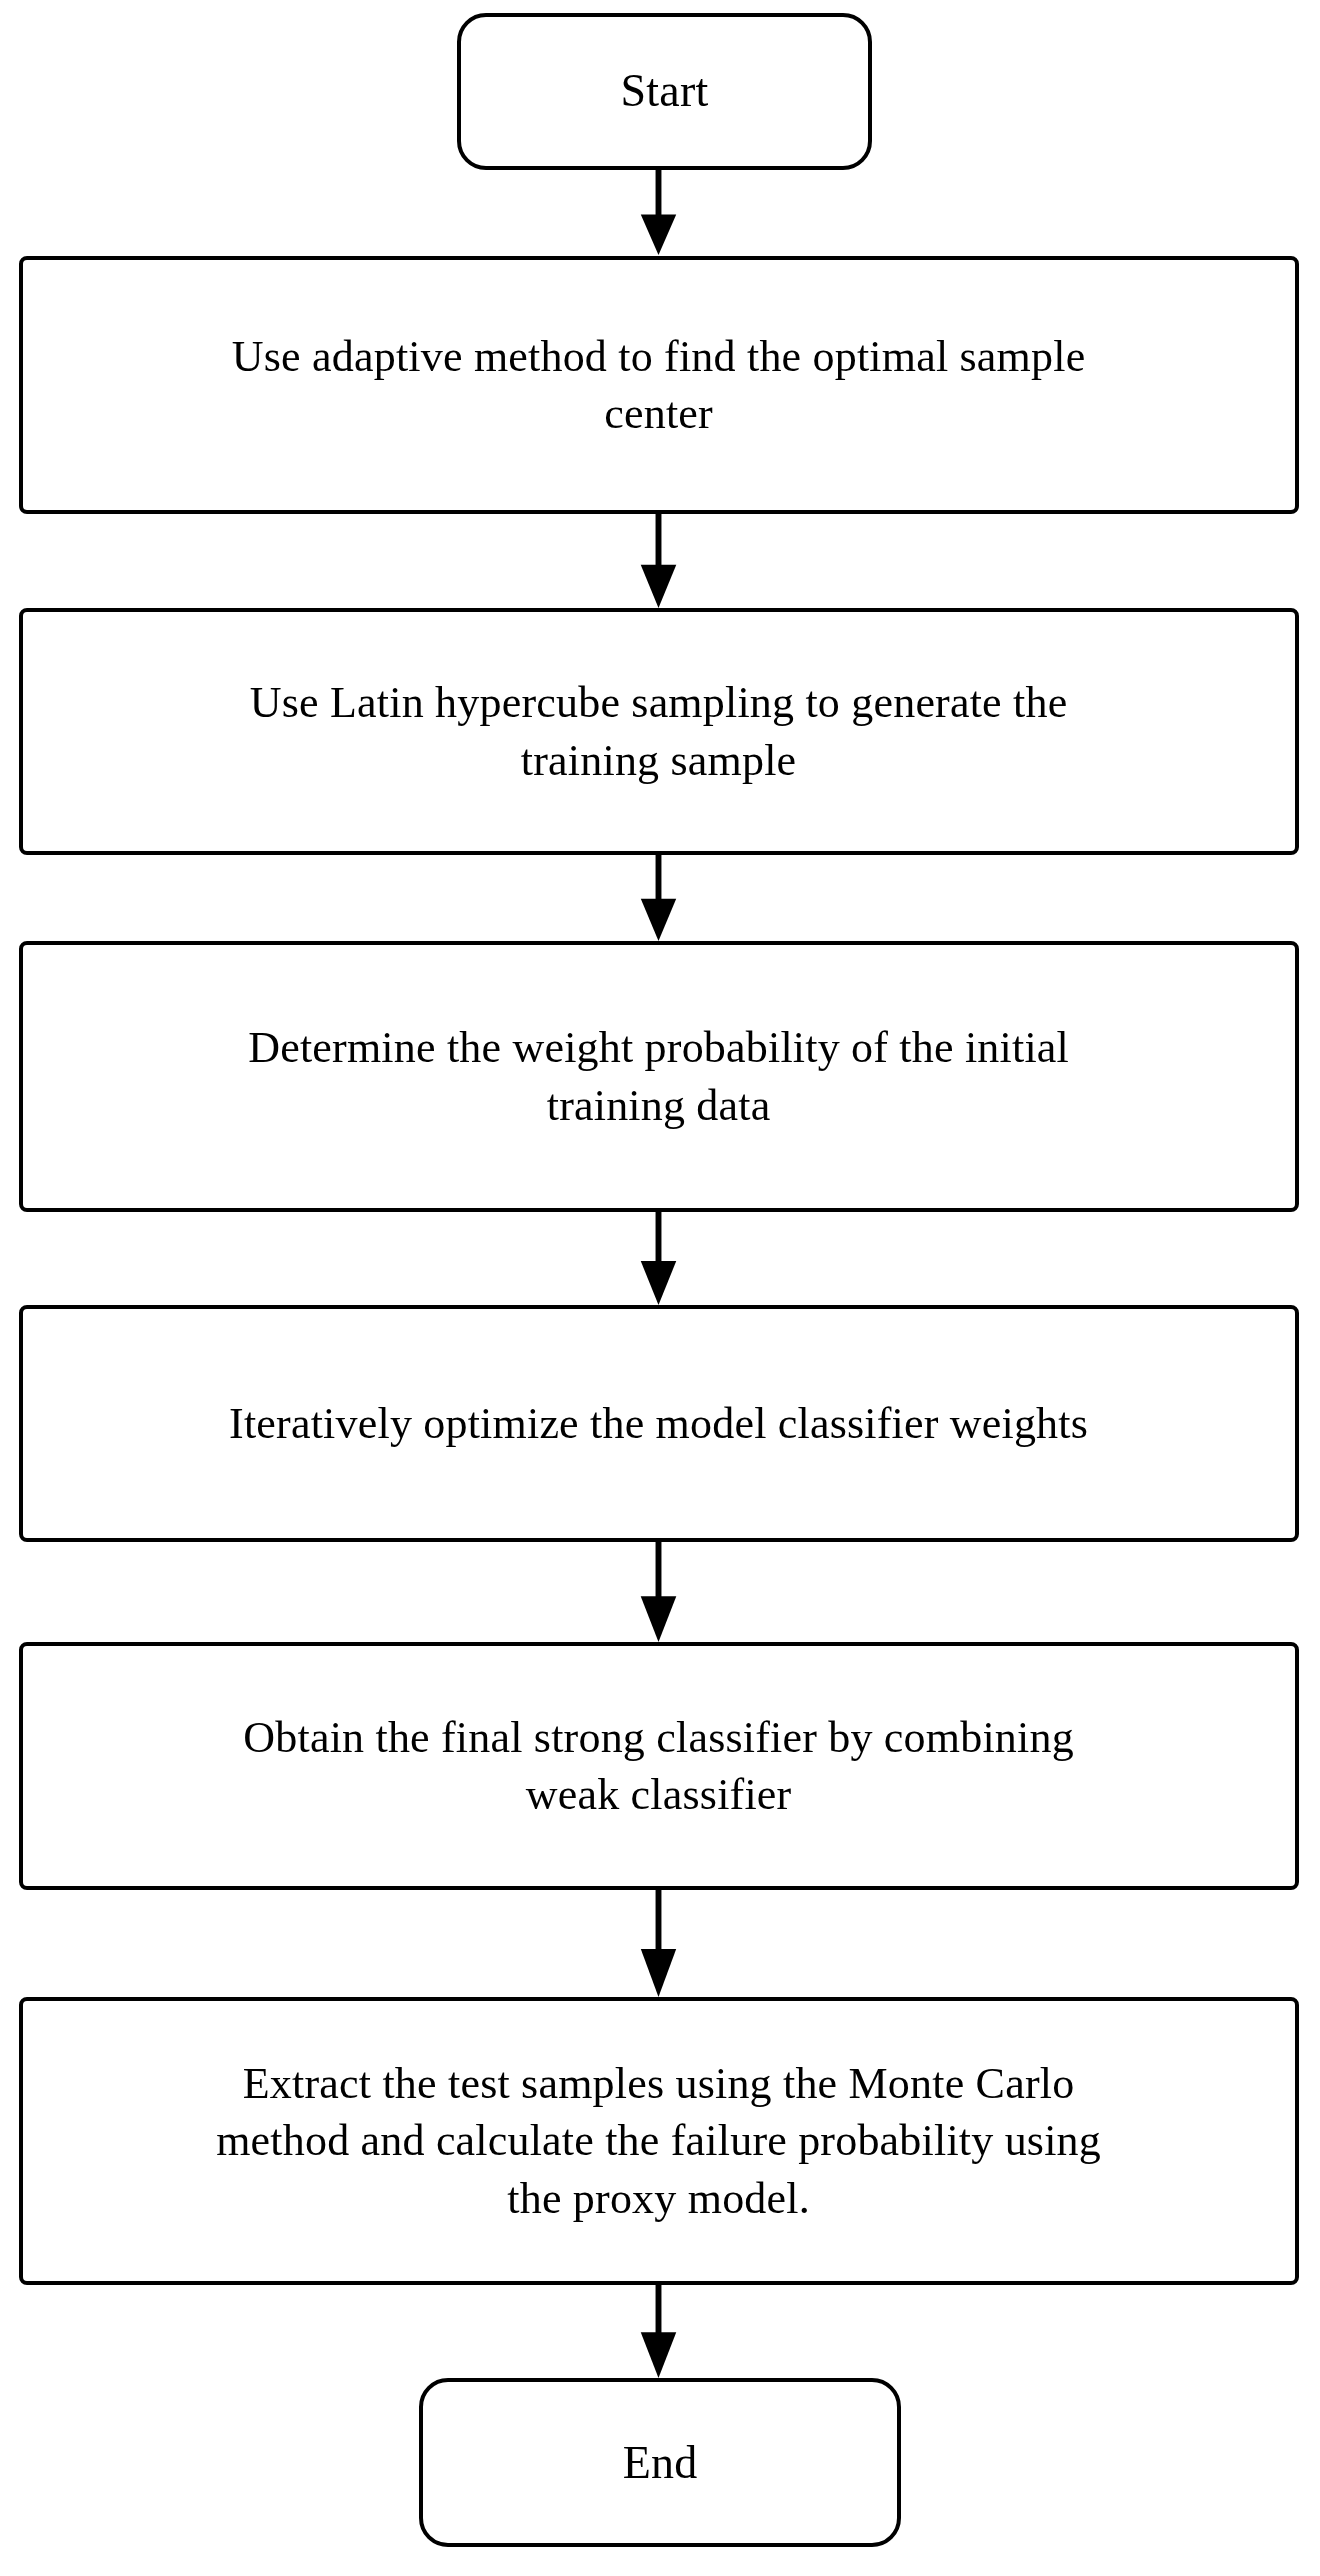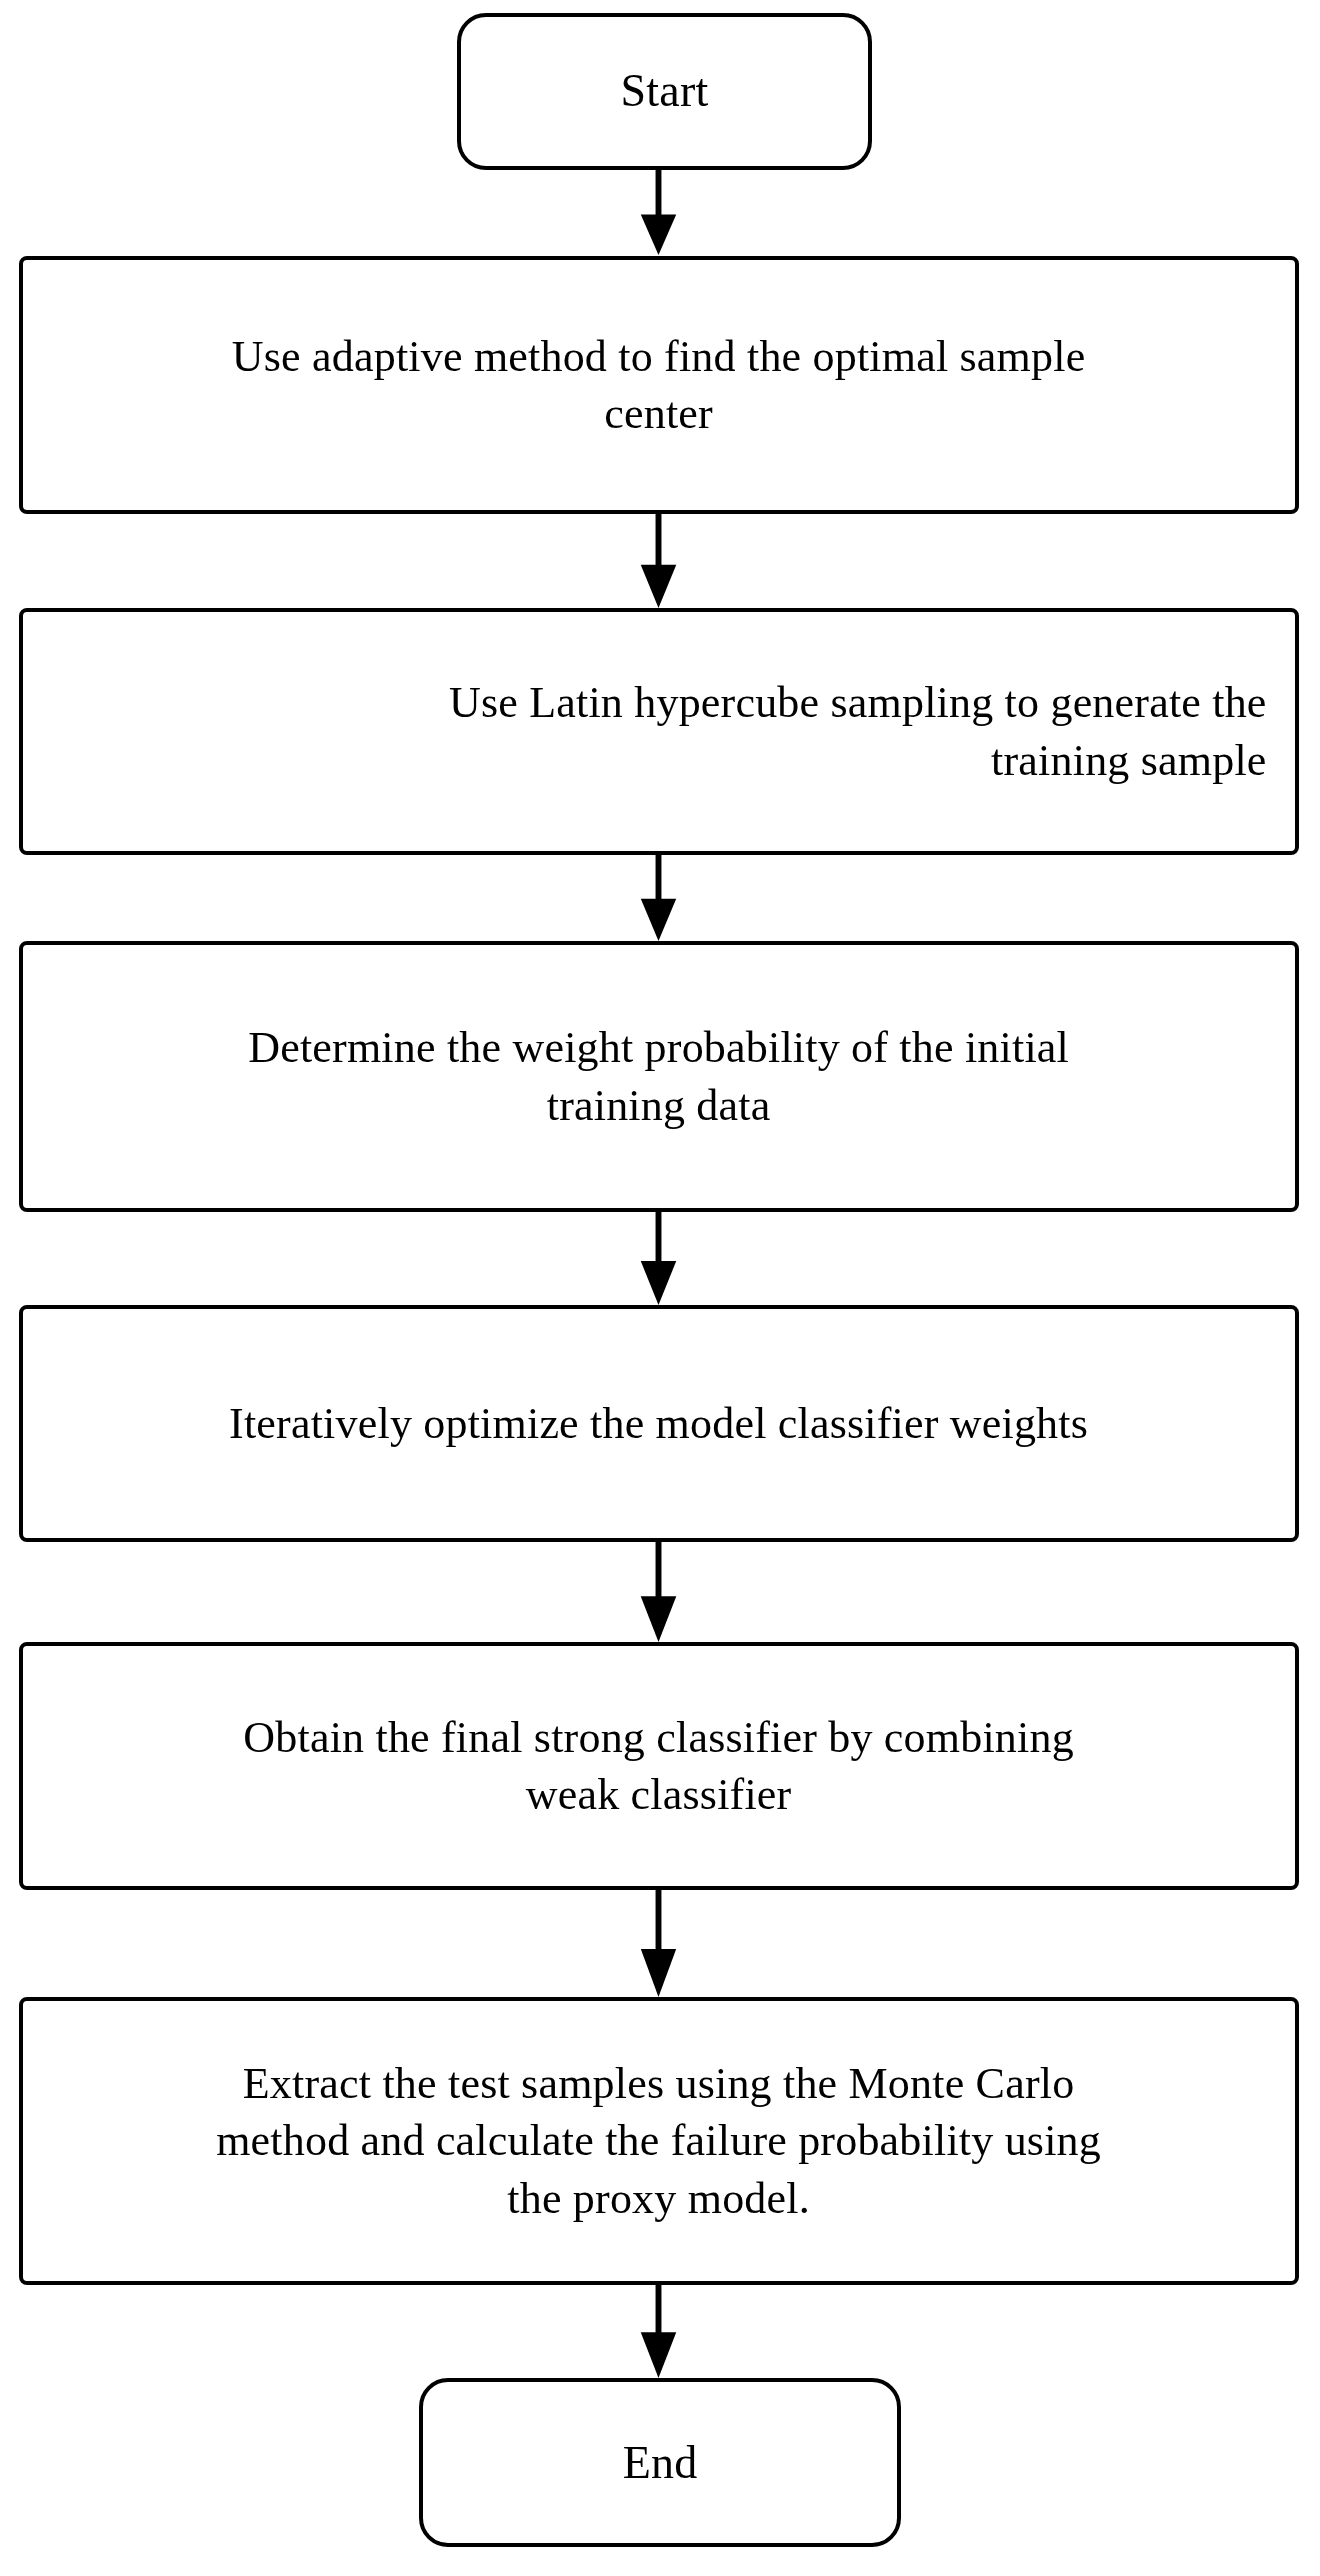--- a/index.html
+++ b/index.html
@@ -32,21 +32,21 @@
   .process {
     border-radius: 8px;
   }
   .node-label {
     display: block;
     width: 100%;
     color: #000000;
     font-size: 44px;
     line-height: 1.30;
     letter-spacing: 0.2px;
-    padding: 0 28px;
+    padding: 0 10px;
     box-sizing: border-box;
     white-space: pre-line;
   }
   .terminator .node-label {
     font-size: 46px;
   }
   .connector {
     position: absolute;
     width: 0;
     height: 0;
@@ -64,21 +64,21 @@
 
   <div class="node terminator" style="left:457px; top:12.7px; width:415px; height:157px;">
     <span class="node-label">Start</span>
   </div>
 
   <div class="node process" style="left:18.6px; top:256px; width:1280px; height:258px;">
     <span class="node-label">Use adaptive method to find the optimal sample
 center</span>
   </div>
 
-  <div class="node process" style="left:18.6px; top:608px; width:1280px; height:247px;text-align:right;">
+  <div class="node process" style="left:18.6px; top:608px; width:1280px; height:247px;">
     <span class="node-label">Use Latin hypercube sampling to generate the
 training sample</span>
   </div>
 
   <div class="node process" style="left:18.6px; top:941px; width:1280px; height:271px;">
     <span class="node-label">Determine the weight probability of the initial
 training data</span>
   </div>
 
   <div class="node process" style="left:18.6px; top:1305px; width:1280px; height:237px;">

